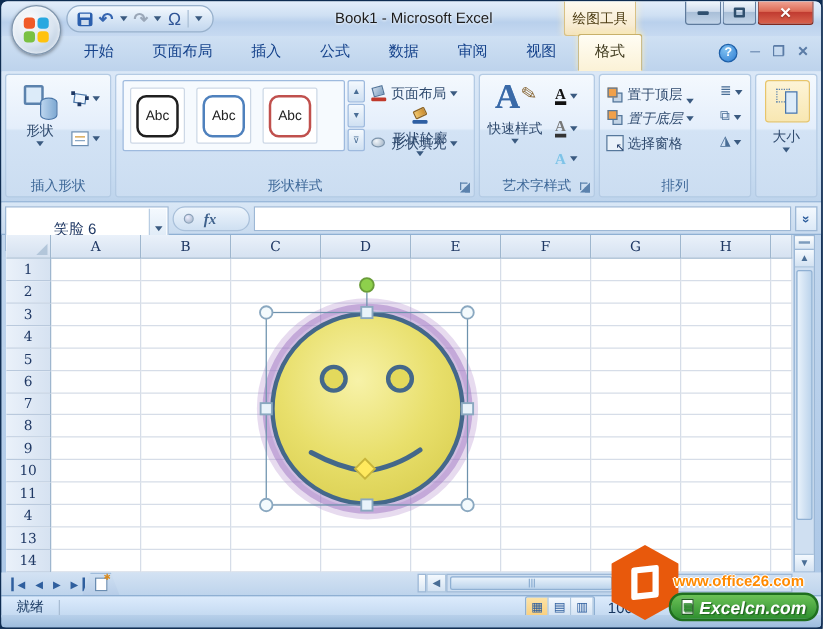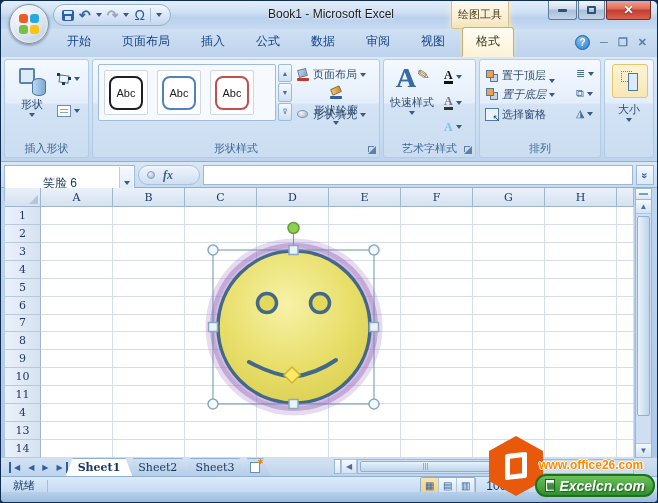--- a/index.html
+++ b/index.html
@@ -690,25 +690,20 @@
     <div class="vs-down">▼</div>
   </div>
 
   <div class="sheetbar">
     <div class="sheet-nav">
       <span class="nav-b endstop-l">◀</span>
       <span class="nav-b">◀</span>
       <span class="nav-b">▶</span>
       <span class="nav-b endstop-r">▶</span>
     </div>
-    <div class="sheet-tabs">
-        <div class="sheet-tab active">Sheet1</div>
-        <div class="sheet-tab">Sheet2</div>
-        <div class="sheet-tab">Sheet3</div>
-      </div>
     <div class="insert-tab">
       <span class="inssheet-ic"></span>
     </div>
   </div>
 
   <div class="hscroll">
     <div class="hs-split"></div>
     <div class="hs-left">◀</div>
     <div class="hs-track">
       <div class="hs-thumb">

